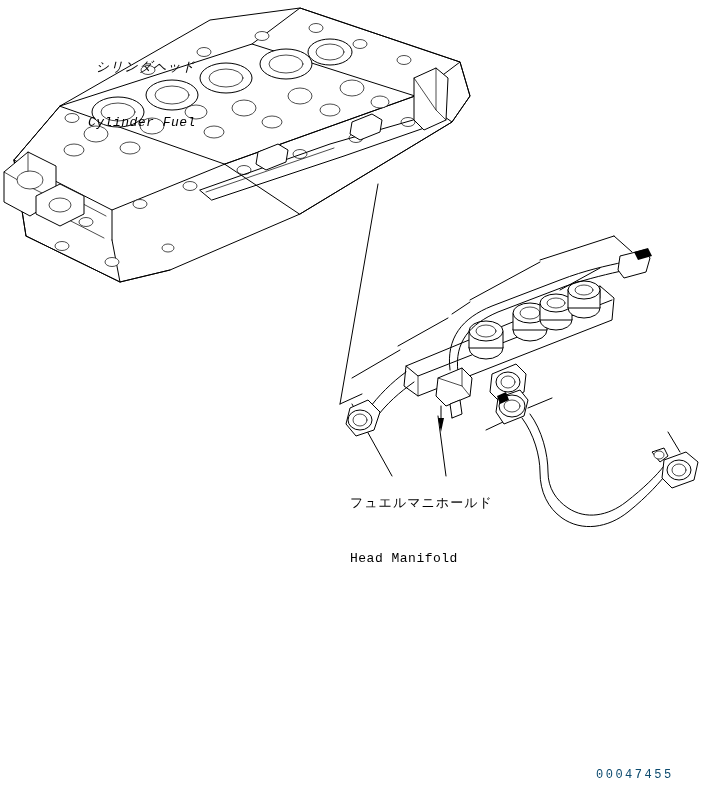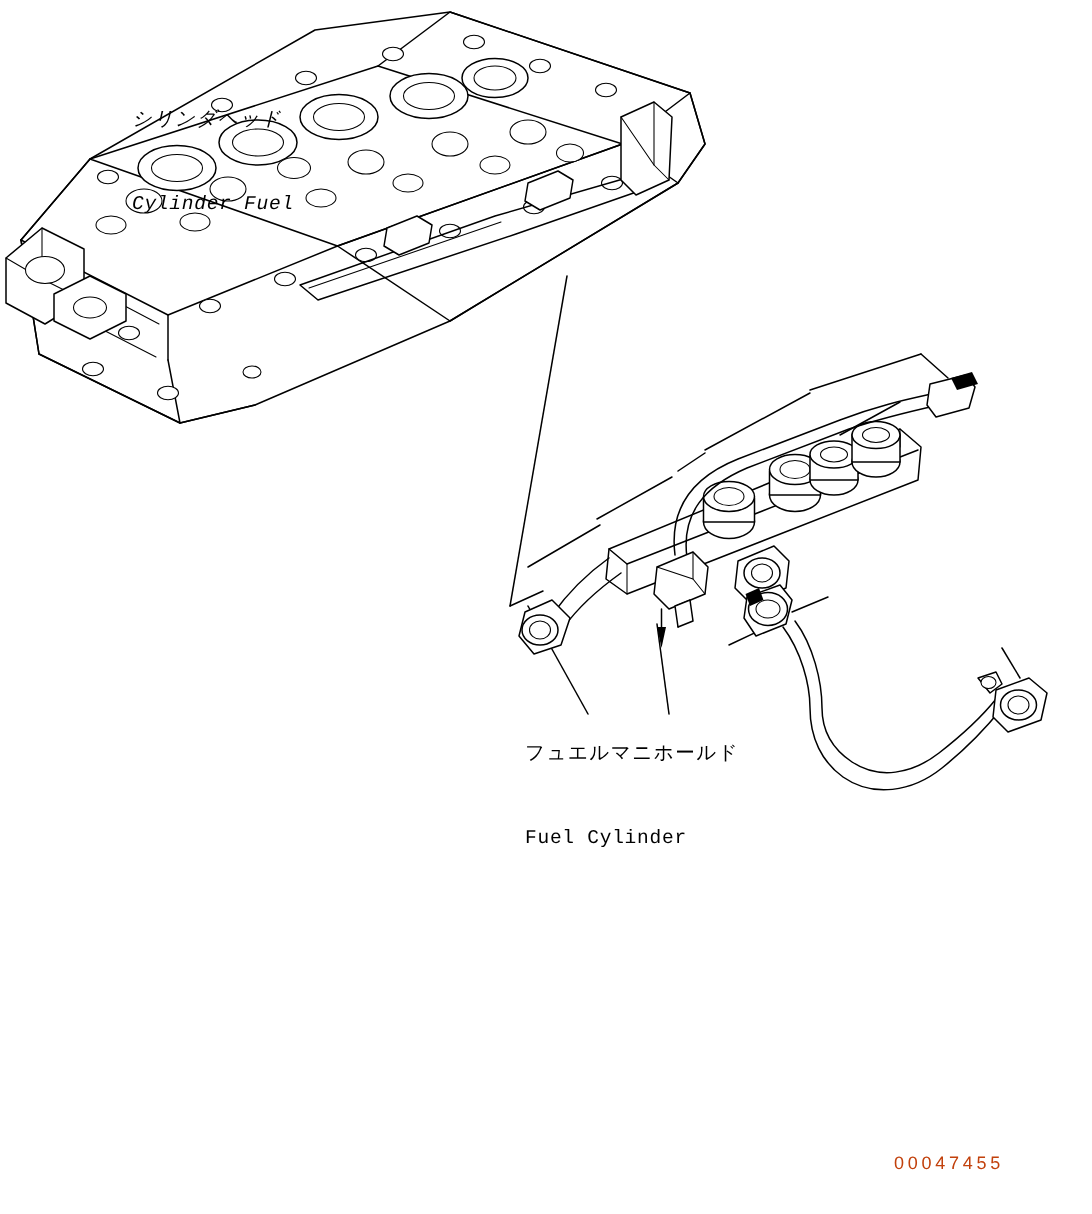--- a/index.html
+++ b/index.html
@@ -29,39 +29,40 @@
     letter-spacing: 1px;
   }
   .label .en {
     display: block;
     font-family: "Liberation Mono", monospace;
     font-size: 13px;
     letter-spacing: 0.5px;
   }
   #label-cylinder-head {
     left: 88px;
-    top: 32px;
+    top: 19px;
     font-style: italic;
+    text-align: right;
   }
   #label-cylinder-head .jp,
   #label-cylinder-head .en {
     font-style: italic;
   }
   #label-fuel-manifold {
     left: 350px;
     top: 455px;
   }
   #drawing-number {
     position: absolute;
     left: 596px;
     top: 768px;
-    font-family: Liberation Sans, sans-serif;
+    font-family: Liberation Mono, monospace;
     font-size: 12px;
     letter-spacing: 2.5px;
-    color: #c2410c;
+    color: #0c4a6e;
   }
   svg.art {
     position: absolute;
     left: 0;
     top: 0;
     width: 728px;
     height: 809px;
   }
   .ln {
     fill: none;
@@ -279,18 +280,18 @@
     </g>
   </svg>
 
   <div class="label" id="label-cylinder-head">
     <span class="jp">シリンダヘッド</span>
     <span class="en">Cylinder Fuel</span>
   </div>
 
   <div class="label" id="label-fuel-manifold">
     <span class="jp">フュエルマニホールド</span>
-    <span class="en">Fuel Cylinder</span>
+    <span class="en">Head Manifold</span>
   </div>
 
   <div id="drawing-number">00047455</div>
 
 </div>
 
 </body></html>

